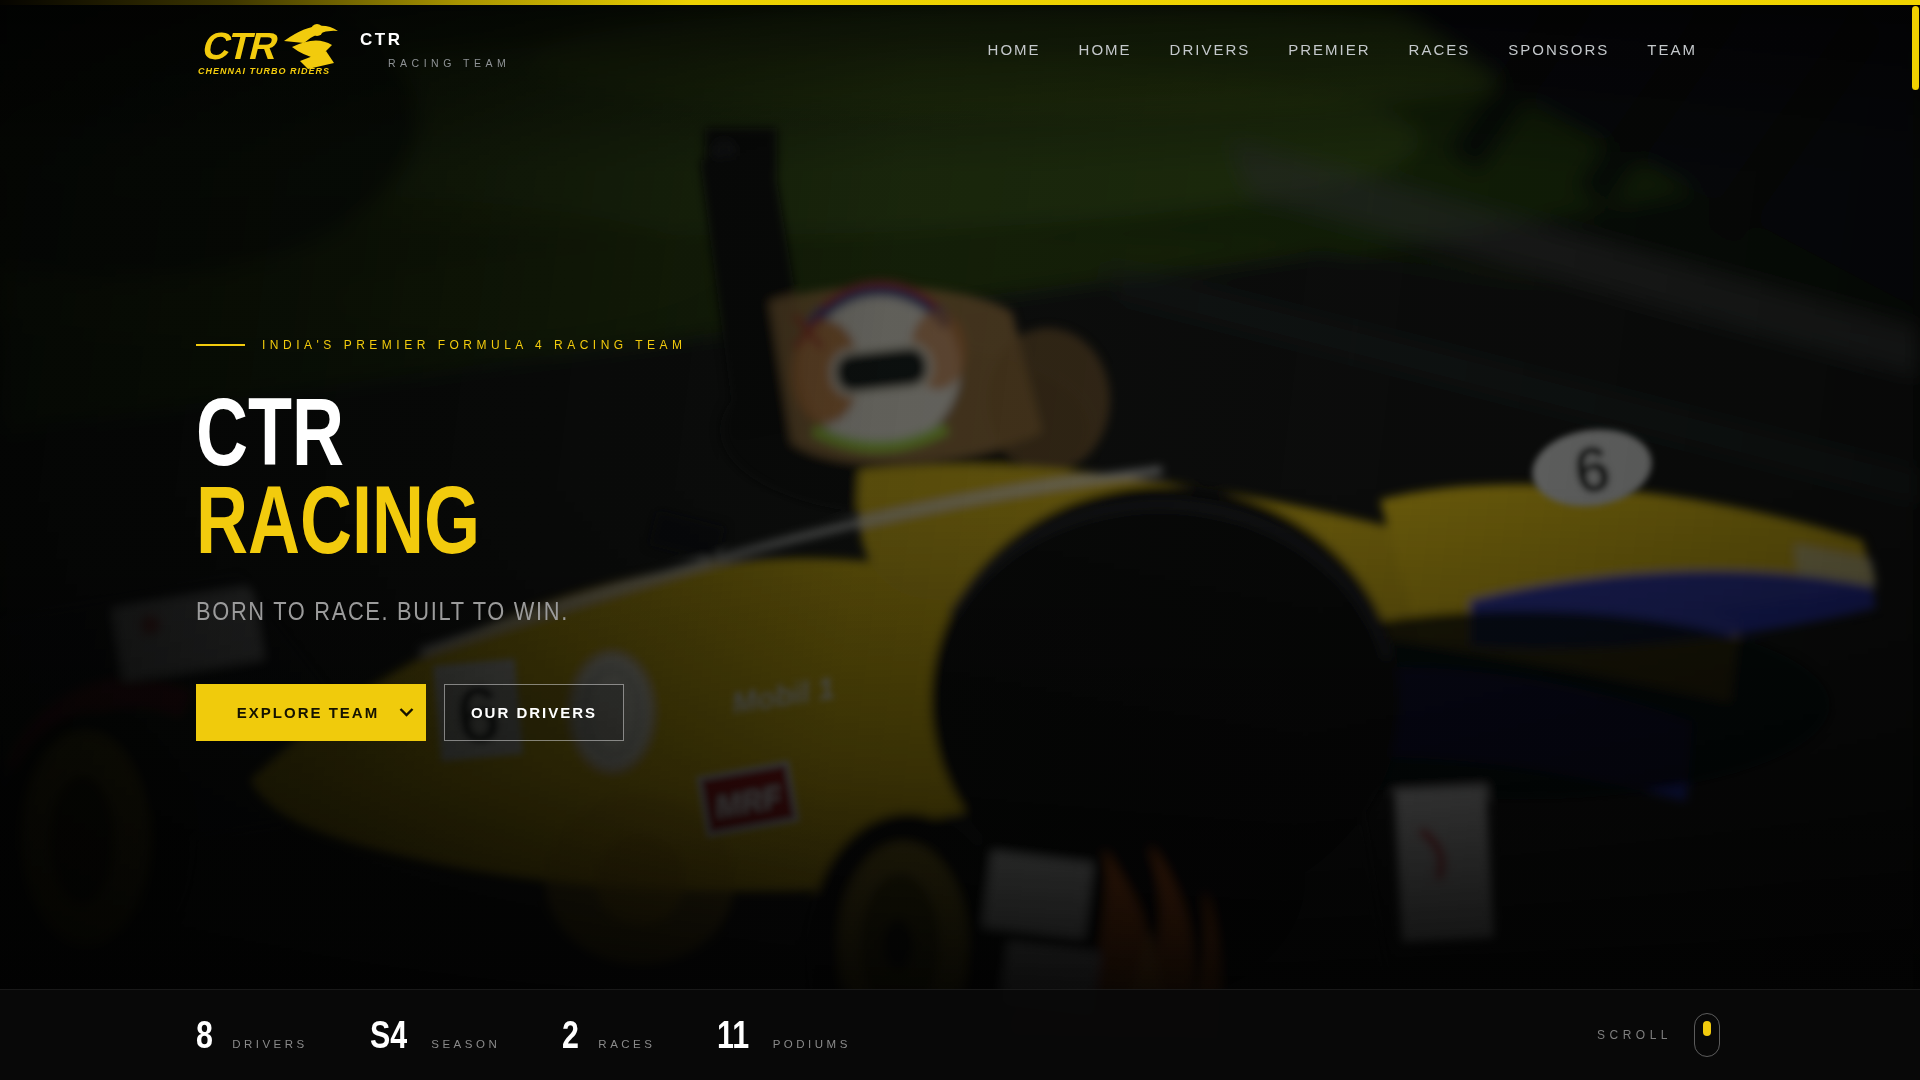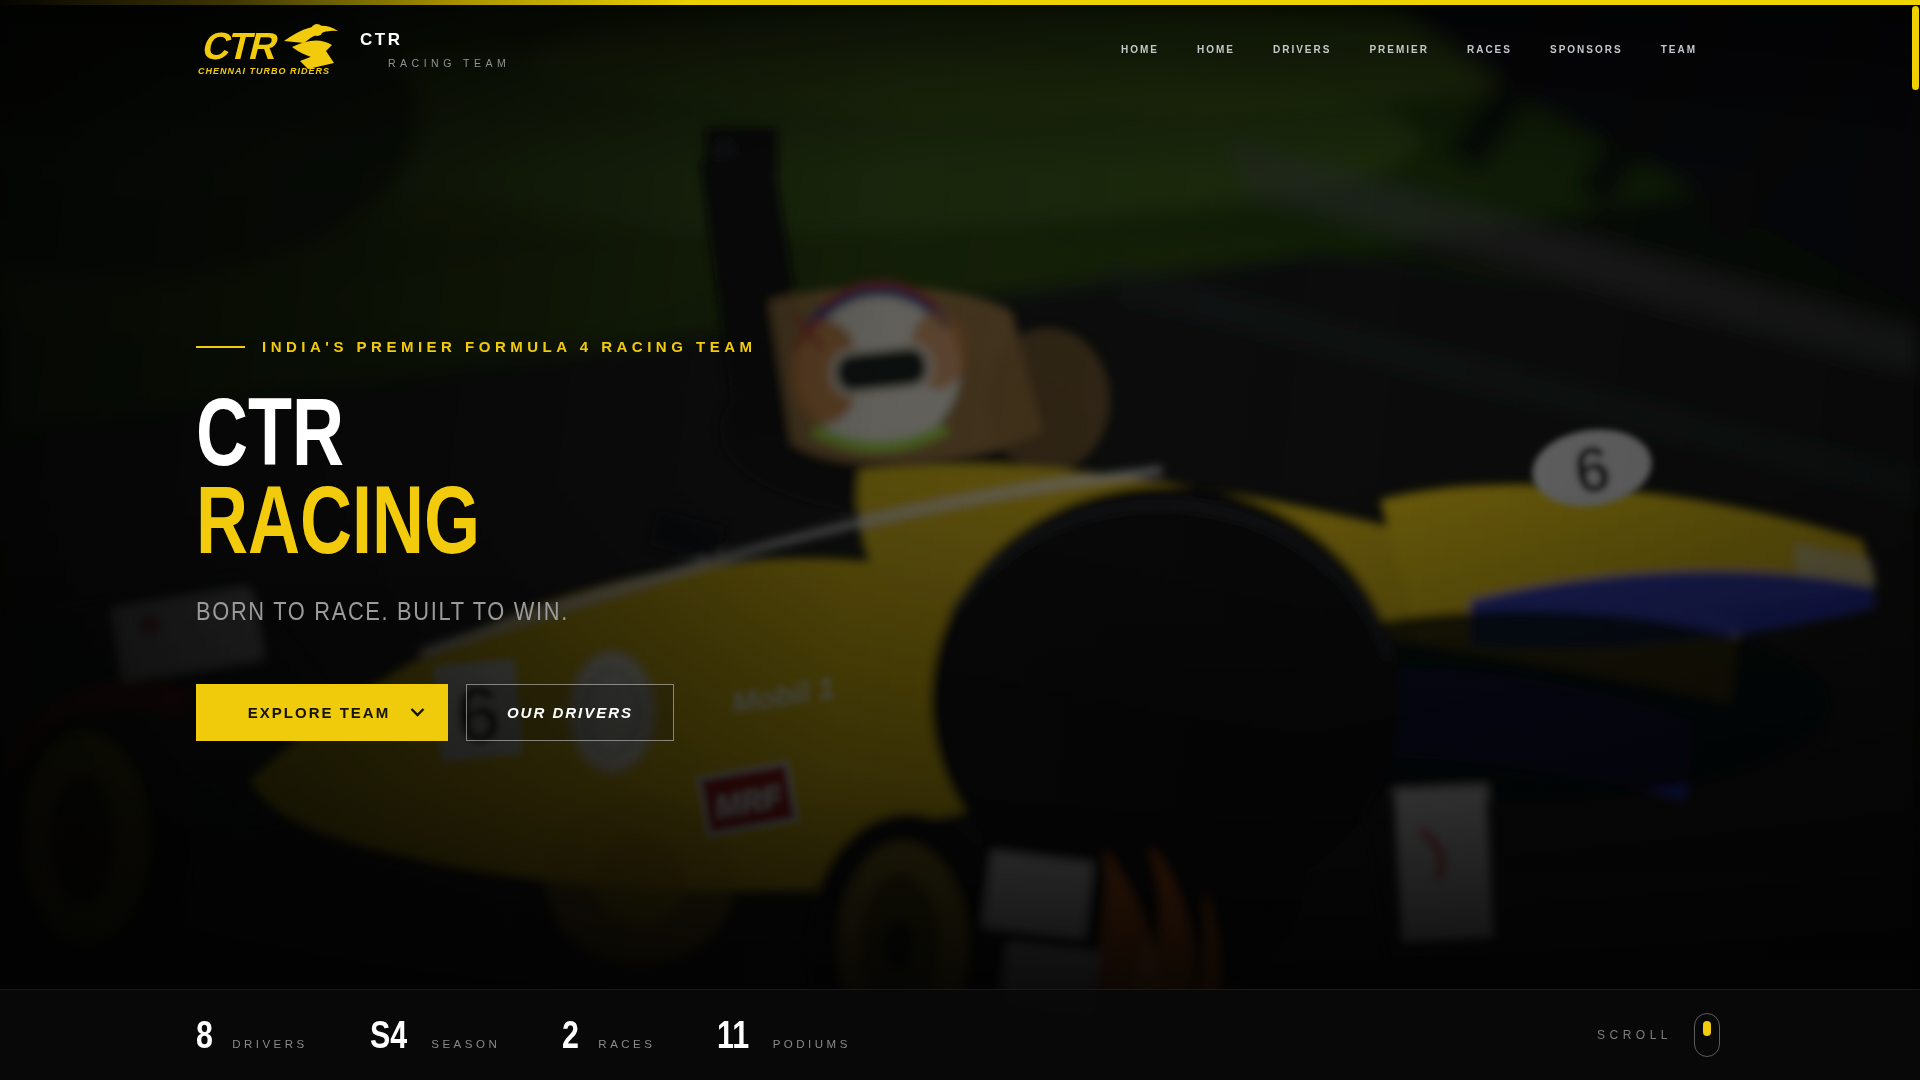--- a/index.html
+++ b/index.html
@@ -34,44 +34,44 @@
     position:absolute; top:5px; left:0; width:100%; height:88px; z-index:30;
     display:flex; align-items:center; padding:0 223px 0 196px;
   }
   .brand { display:flex; align-items:center; gap:14px; cursor:pointer; }
   .brand-mark { width:150px; height:56px; flex:0 0 auto; }
   .brand-text { display:flex; flex-direction:column; }
   .brand-name { color:#fff; font-size:17px; font-weight:bold; letter-spacing:2.5px; }
   .brand-sub  { color:#8f9396; font-size:10.5px; letter-spacing:4.5px; margin-top:7px;padding-left:28px; }
   .nav { margin-left:auto; display:flex; gap:38px; }
   .nav a {
-    color:#c4c8cb; text-decoration:none; font-size:10px; letter-spacing:2px;
-    font-weight:700; cursor:pointer;
+    color:#c4c8cb; text-decoration:none; font-size:15px; letter-spacing:2px;
+    font-weight:400; cursor:pointer;
   }
 
   
   .hero { position:absolute; left:196px; top:0; z-index:20; }
   .kicker { position:absolute; left:0; top:338px; display:flex; align-items:center; white-space:nowrap; }
   .kicker-line { width:49px; height:2px; background:#f2cb0d; margin-right:17px; }
-  .kicker-text { color:#f2cb0d; font-size:15px; font-weight:bold; letter-spacing:4.5px;text-align:right; }
+  .kicker-text { color:#f2cb0d; font-size:12px; font-weight:normal; letter-spacing:4.5px;text-align:right; }
   .hero-title { position:absolute; left:0; top:388px; font-weight:bold; line-height:0.92; font-size:96px; white-space:nowrap; }
   .hero-title .line { display:block; transform:scaleX(0.75); transform-origin:left center; }
   .t-white { color:#ffffff; }
   .t-yellow { color:#f2cb0d; }
   .hero-sub {
     position:absolute; left:0; top:596px; color:#9b9b9b; font-size:26px;
     letter-spacing:2px; white-space:nowrap; transform:scaleX(0.84); transform-origin:left center;
   }
   .cta-row { position:absolute; left:0; top:684px; display:flex; gap:18px; }
   .btn {
     height:57px; display:flex; align-items:center; justify-content:center;
     font-weight:bold; font-size:15px; letter-spacing:2px; cursor:pointer; user-select:none;
   }
-  .btn-primary { width:252px; background:#f0cb0c; color:#141200; gap:20px;padding-left:29px; }
-  .btn-ghost { width:208px; background:rgba(10,10,10,0.25); border:1px solid rgba(255,255,255,0.45); color:#fff;font-style:italic; }
+  .btn-primary { width:230px; background:#f0cb0c; color:#141200; gap:20px;padding-left:29px; }
+  .btn-ghost { width:180px; background:rgba(10,10,10,0.25); border:1px solid rgba(255,255,255,0.45); color:#fff; }
 
   
   .statsbar {
     position:absolute; left:0; bottom:0; width:100%; height:91px; z-index:25;
     background:rgba(9,9,9,0.88); border-top:1px solid rgba(255,255,255,0.07);
     display:flex; align-items:center; justify-content:space-between;
     padding:0 200px 0 196px;
   }
   .stats { display:flex; gap:62px; align-items:baseline; }
   .stat { display:flex; align-items:baseline; gap:15px; }

